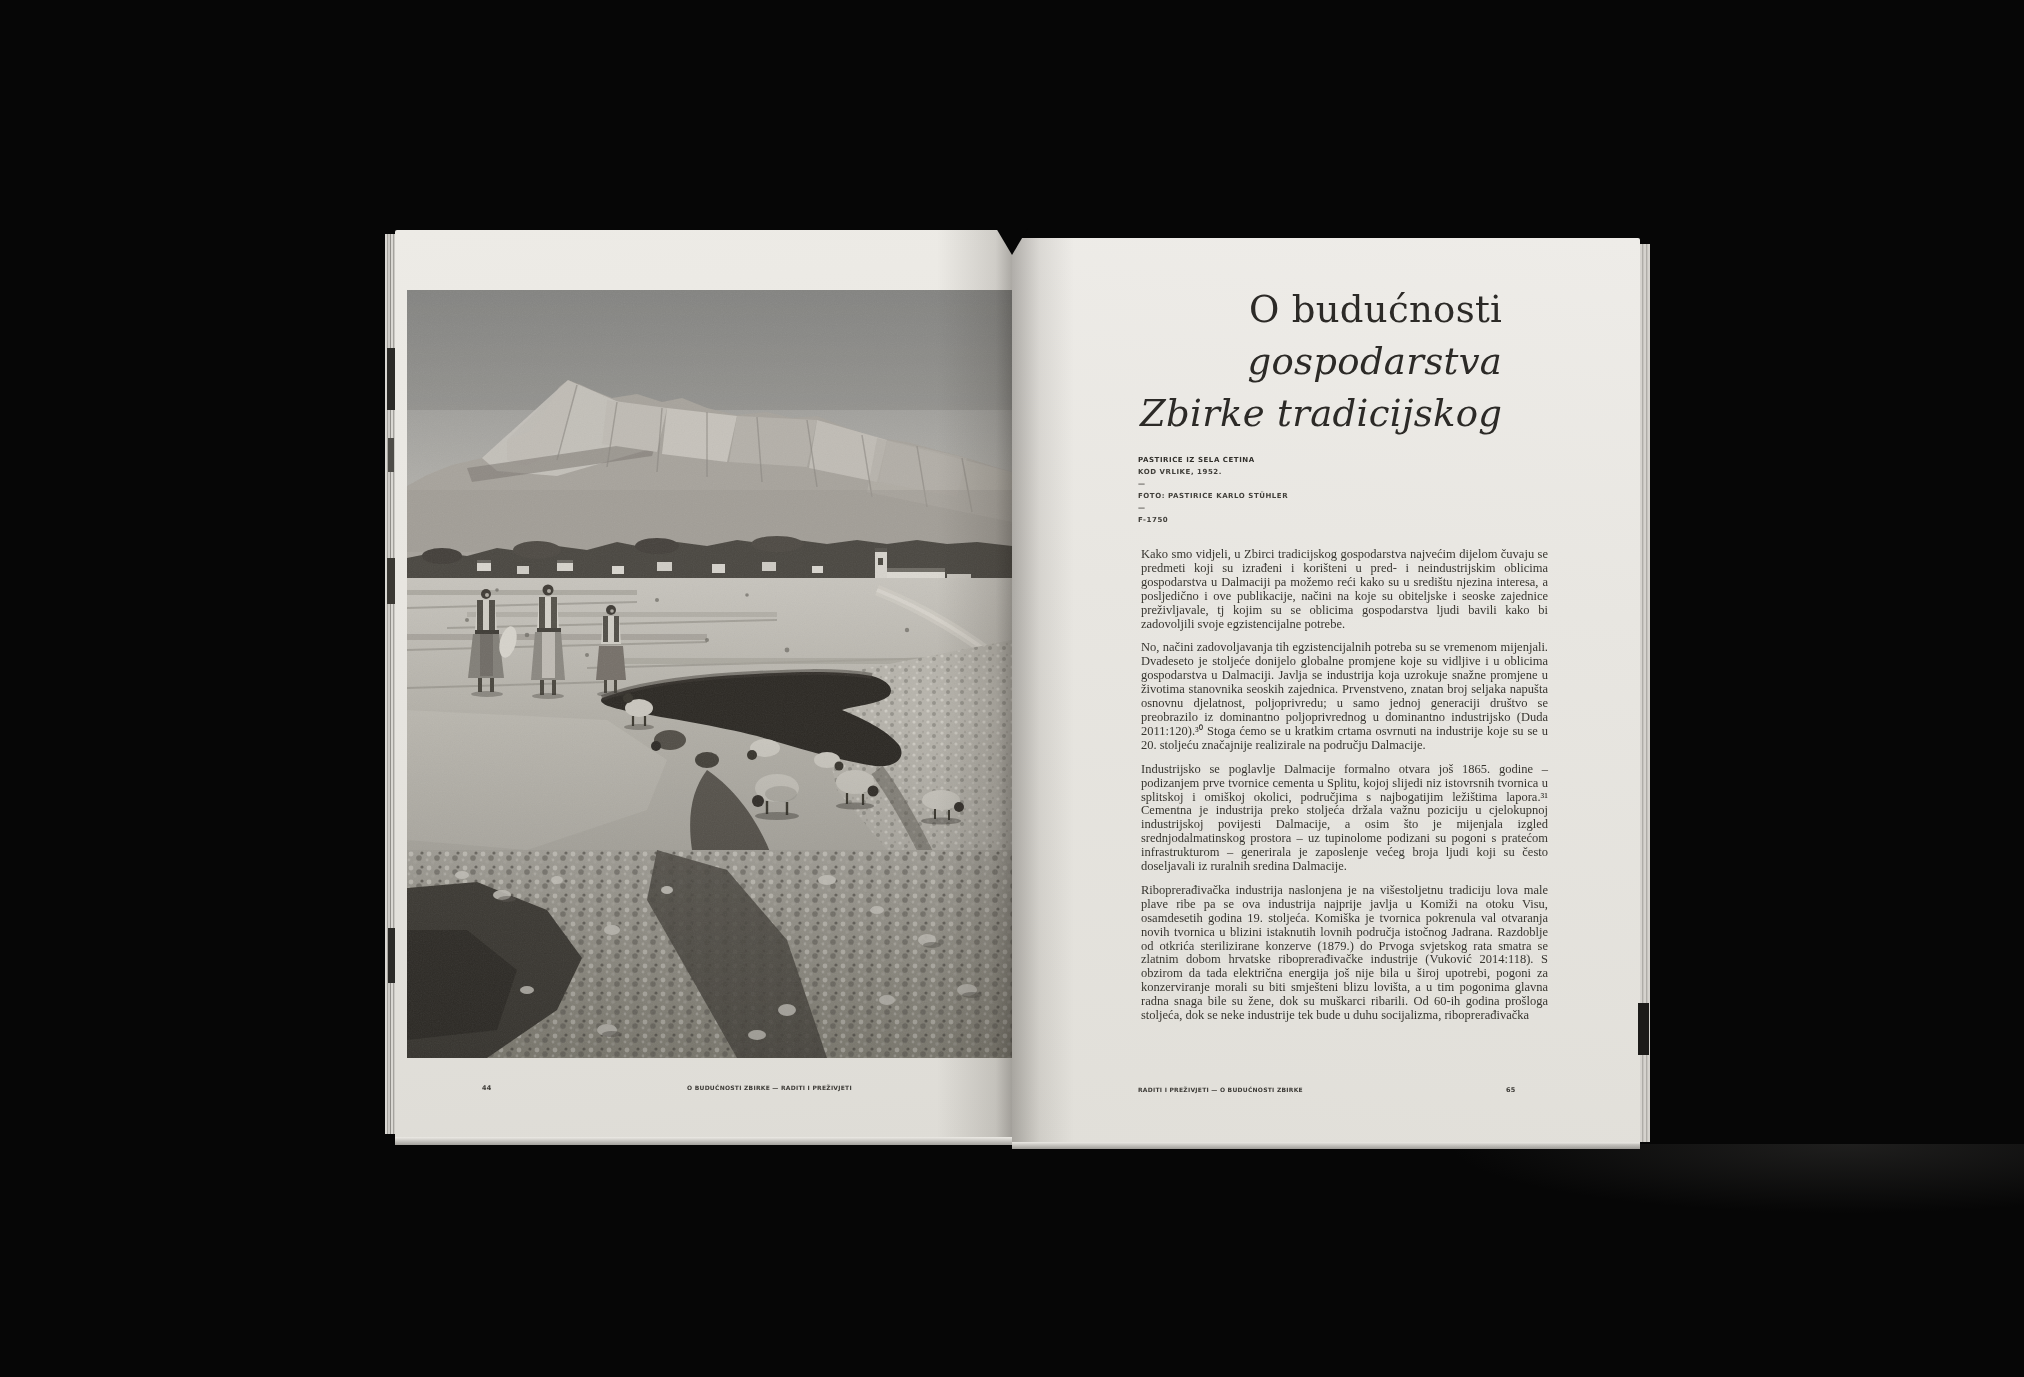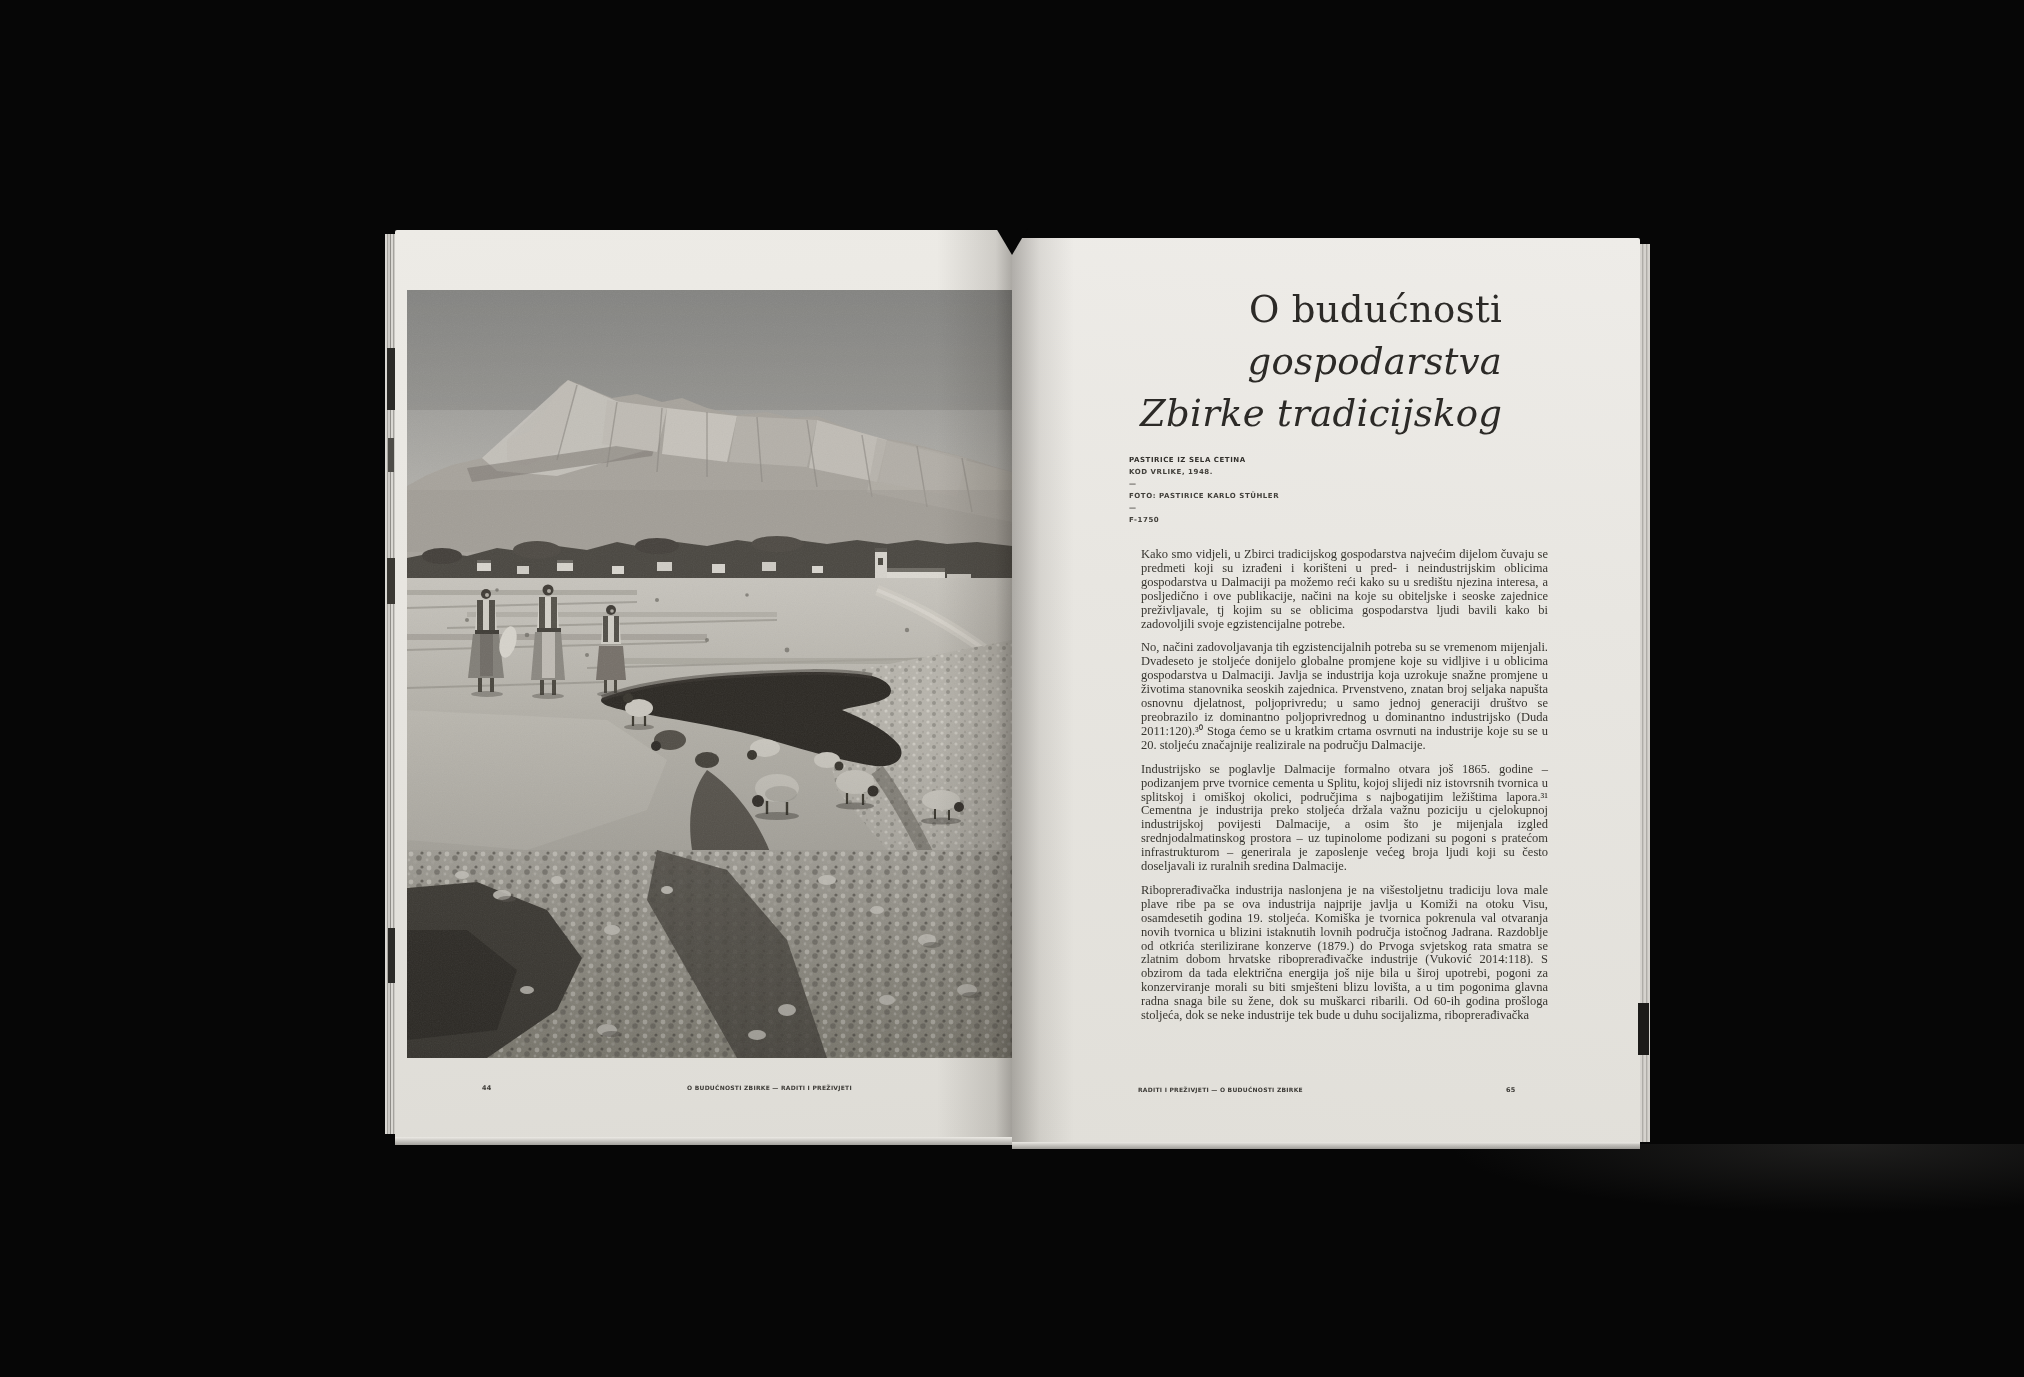--- a/index.html
+++ b/index.html
@@ -48,21 +48,21 @@
 
   
   .lp-num{position:absolute;left:87px;top:854px;font-size:6.5px;font-weight:bold;color:#3c3a36;letter-spacing:.3px;}
   .lp-running{position:absolute;left:292px;top:854px;font-size:6px;font-weight:bold;color:#3c3a36;letter-spacing:.25px;white-space:nowrap;}
 
   
   .rp-title{position:absolute;left:128px;top:46px;font-family:"DejaVu Serif",serif;
     font-size:37px;line-height:52px;color:#2c2a27;letter-spacing:.3px;text-align:right;}
   .rp-title .tl{white-space:nowrap;}
   .rp-title .it{font-style:italic;}
-  .rp-caption{position:absolute;left:117px;top:216px;font-size:7px;font-weight:bold;
+  .rp-caption{position:absolute;left:126px;top:216px;font-size:7px;font-weight:bold;
     color:#413f3a;letter-spacing:.55px;}
   .rp-caption div{height:12px;line-height:12px;white-space:nowrap;}
   .rp-caption .c1{color:#312f2b;}
   .rp-caption .dash{color:#55534e;}
   .rp-body{position:absolute;left:129px;top:310px;width:424px;
     font-family:"Liberation Serif",serif;font-size:12.5px;line-height:13.9px;
     color:#37352f;text-align:justify;hyphens:auto;-webkit-hyphens:auto;}
   .rp-body p{margin:0 17px 10px 0;}
   .rp-foot-running{position:absolute;left:126px;top:848px;font-size:6px;font-weight:bold;
     color:#3c3a36;letter-spacing:.25px;white-space:nowrap;}
@@ -356,21 +356,21 @@
 
     <div class="page-right">
       <div class="rp-title">
         <div class="tl">O budućnosti</div>
         <div class="tl it">gospodarstva</div>
         <div class="tl it">Zbirke tradicijskog</div>
       </div>
 
       <div class="rp-caption">
         <div class="c1">PASTIRICE IZ SELA CETINA</div>
-        <div>KOD VRLIKE, 1948.</div>
+        <div>KOD VRLIKE, 1952.</div>
         <div class="dash">—</div>
         <div>FOTO: PASTIRICE KARLO STÜHLER</div>
         <div class="dash">—</div>
         <div>F-1750</div>
       </div>
 
       <div class="rp-body">
         <p>Kako smo vidjeli, u Zbirci tradicijskog gospodarstva najvećim dijelom čuvaju se predmeti koji su izrađeni i korišteni u pred- i neindustrijskim oblicima gospodarstva u Dalmaciji pa možemo reći kako su u središtu njezina interesa, a posljedično i ove publikacije, načini na koje su obiteljske i seoske zajednice preživljavale, tj kojim su se oblicima gospodarstva ljudi bavili kako bi zadovoljili svoje egzistencijalne potrebe.</p>
         <p>No, načini zadovoljavanja tih egzistencijalnih potreba su se vremenom mijenjali. Dvadeseto je stoljeće donijelo globalne promjene koje su vidljive i u oblicima gospodarstva u Dalmaciji. Javlja se industrija koja uzrokuje snažne promjene u životima stanovnika seoskih zajednica. Prvenstveno, znatan broj seljaka napušta osnovnu djelatnost, poljoprivredu; u samo jednoj generaciji društvo se preobrazilo iz dominantno poljoprivrednog u dominantno industrijsko (Duda 2011:120).³⁰ Stoga ćemo se u kratkim crtama osvrnuti na industrije koje su se u 20. stoljeću značajnije realizirale na području Dalmacije.</p>
         <p>Industrijsko se poglavlje Dalmacije formalno otvara još 1865. godine – podizanjem prve tvornice cementa u Splitu, kojoj slijedi niz istovrsnih tvornica u splitskoj i omiškoj okolici, područjima s najbogatijim ležištima lapora.³¹ Cementna je industrija preko stoljeća držala važnu poziciju u cjelokupnoj industrijskoj povijesti Dalmacije, a osim što je mijenjala izgled srednjodalmatinskog prostora – uz tupinolome podizani su pogoni s pratećom infrastrukturom – generirala je zaposlenje većeg broja ljudi koji su često doseljavali iz ruralnih sredina Dalmacije.</p>

